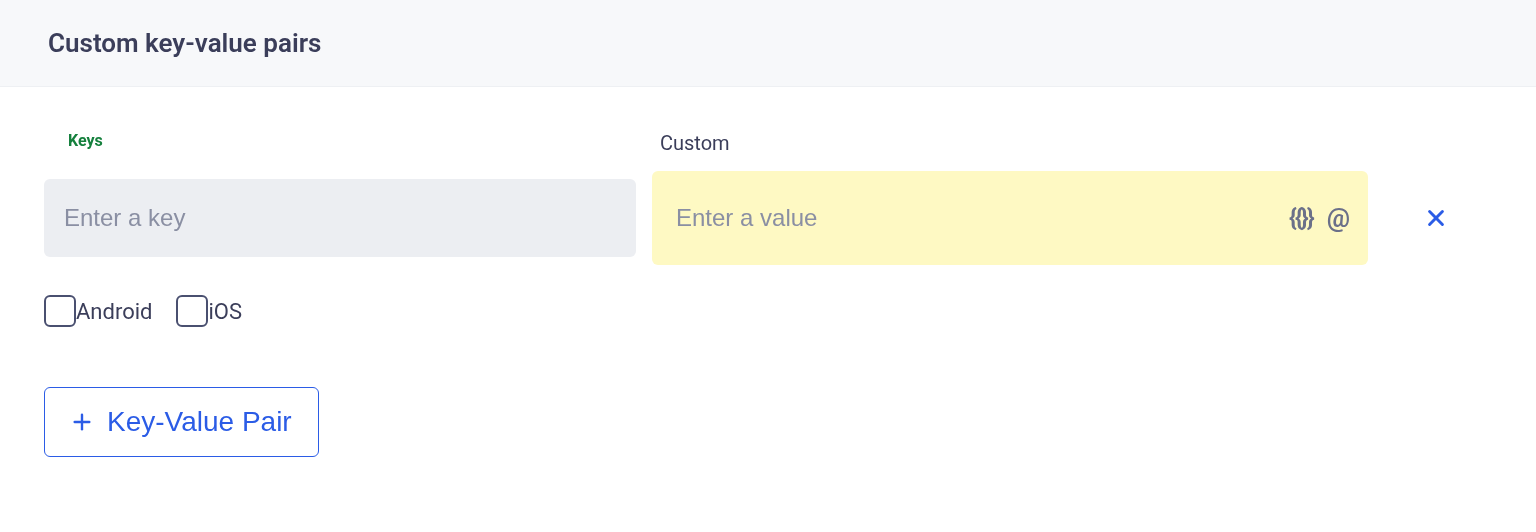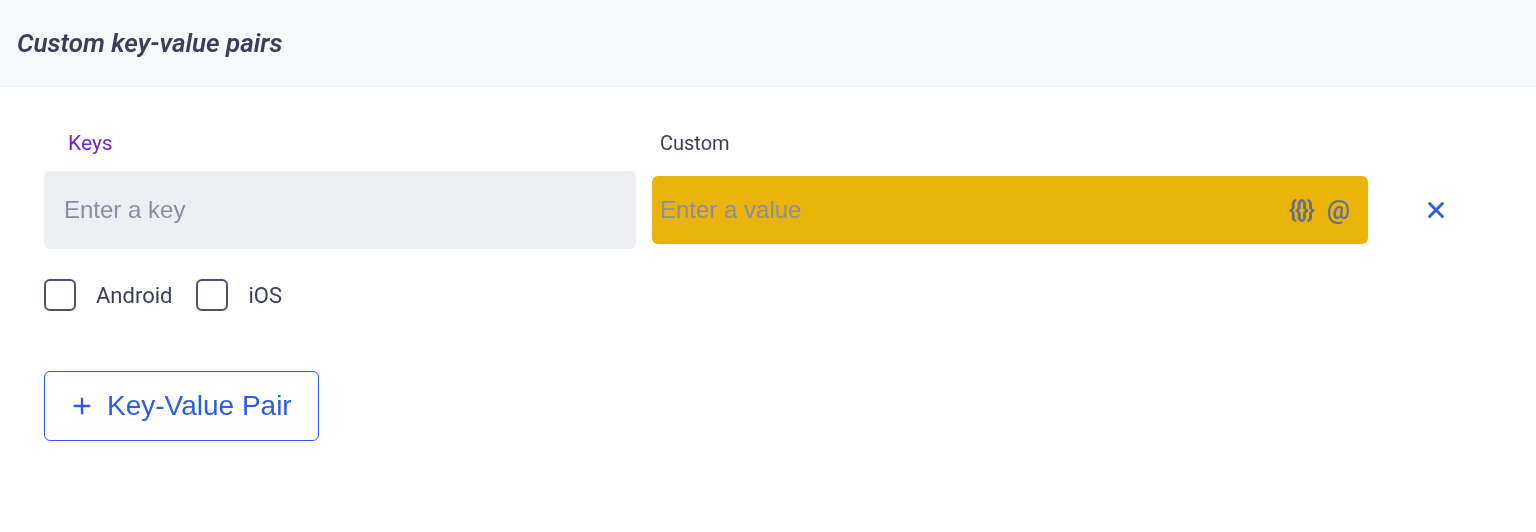--- a/index.html
+++ b/index.html
@@ -9,43 +9,42 @@
     }
     body {
       font-family: -apple-system, BlinkMacSystemFont, "Segoe UI", Roboto, "Helvetica Neue", Arial, sans-serif;
       background: #ffffff;
       width: 1536px;
       height: 532px;
       overflow: hidden;
     }
     .header {
       background: #f7f8fa;
-      padding: 28px 17px;
+      padding: 28px 48px;
       border-bottom: 1px solid #eef0f3;
-      font-style: italic;
     }
     .header-title {
       font-size: 26px;
       font-weight: 600;
       color: #3b3e5a;
     }
     .content {
       padding: 44px 44px 0 44px;
     }
     .labels-row {
       display: flex;
       gap: 16px;
       margin-bottom: 16px;
     }
     .label-keys {
       width: 592px;
       padding-left: 24px;
-      font-size: 21px;
-      color: #6d28d9;
-      font-weight: 400;
+      font-size: 16px;
+      color: #15803d;
+      font-weight: 700;
     }
     .label-values {
       flex: 1;
       padding-left: 8px;
       font-size: 20px;
       color: #3b3e5a;
       font-weight: 400;
     }
     .inputs-row {
       display: flex;
@@ -67,25 +66,25 @@
     .key-input::placeholder {
       color: #8a8fa3;
     }
     .value-wrap {
       position: relative;
       flex: 1;
       max-width: 716px;
     }
     .value-input {
       width: 100%;
-      height: 68px;
-      background: #eab308;
+      height: 94px;
+      background: #fef9c3;
       border: none;
       border-radius: 6px;
-      padding: 0 110px 0 8px;
+      padding: 0 110px 0 24px;
       font-size: 24px;
       color: #3b3e5a;
       outline: none;
     }
     .value-input::placeholder {
       color: #8a8fa3;
     }
     .value-icons {
       position: absolute;
       right: 18px;
@@ -124,21 +123,21 @@
     }
     .checkboxes-row {
       display: flex;
       align-items: center;
       gap: 24px;
       margin-bottom: 60px;
     }
     .checkbox-group {
       display: flex;
       align-items: center;
-      gap: 20px;
+      gap: 0;
       cursor: pointer;
       text-align: right;
     }
     .checkbox-box {
       width: 32px;
       height: 32px;
       border: 2.5px solid #4a5070;
       border-radius: 6px;
       background: #ffffff;
     }

